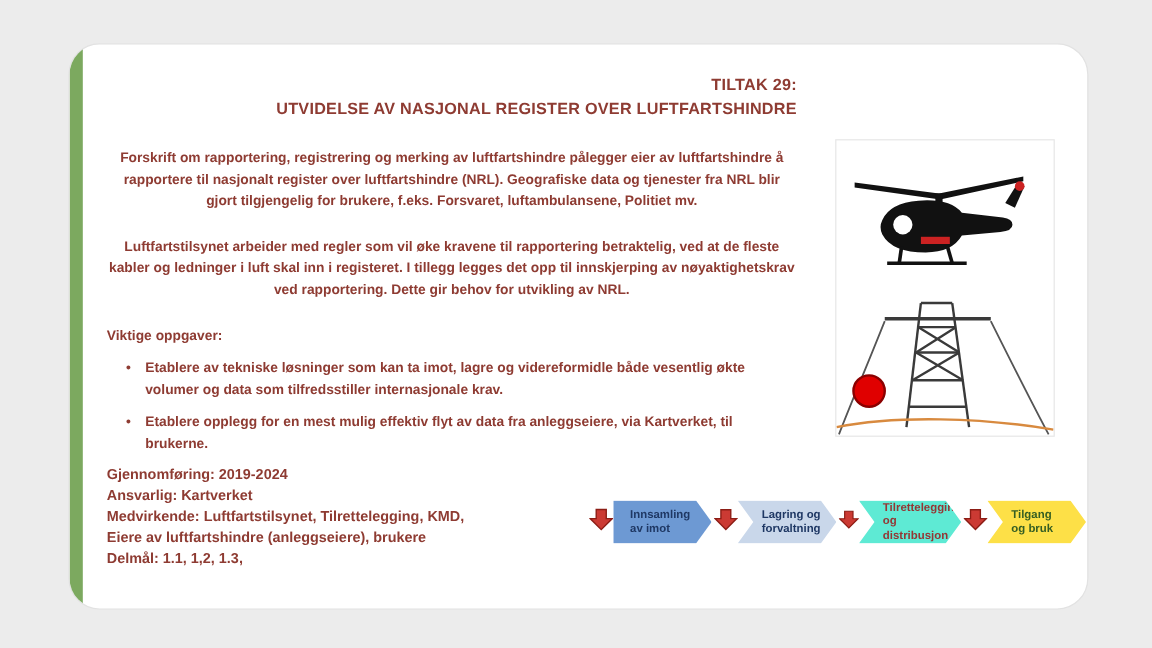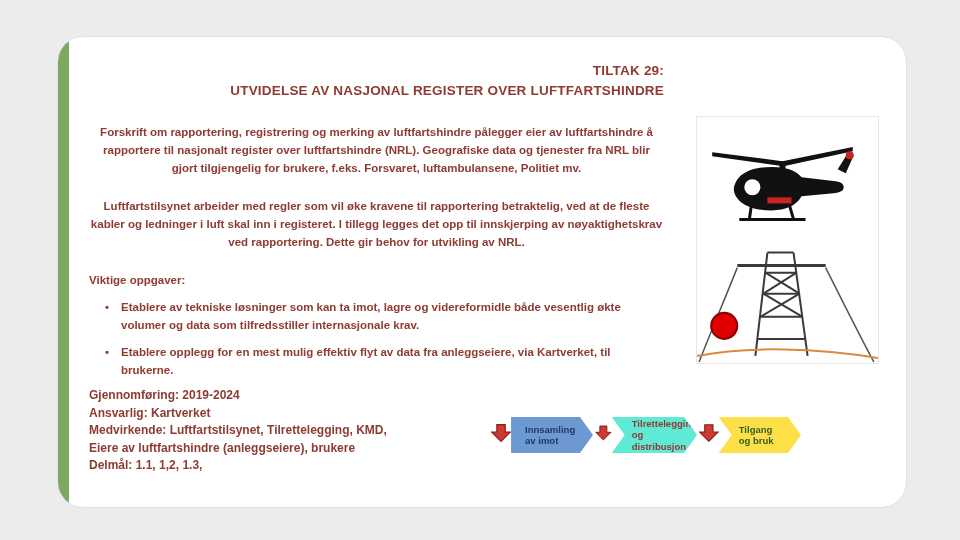--- a/index.html
+++ b/index.html
@@ -143,20 +143,29 @@
         </svg>
         <div class="chevron first" style="background: rgb(109, 153, 211); color: rgb(31, 56, 100);">
           <span>Innsamling</span>
           <span>av imot</span>
         </div>
       </div>
       <div class="process-col">
         <svg class="down-arrow" viewBox="0 0 24 22">
           <path d="M7 1 H17 V10 H23 L12 21 L1 10 H7 Z" fill="#cb3a33" stroke="#8c1d15" stroke-width="1.4"></path>
         </svg>
+        <div class="chevron" style="background: rgb(201, 215, 234); color: rgb(31, 56, 100);">
+          <span>Lagring og</span>
+          <span>forvaltning</span>
+        </div>
+      </div>
+      <div class="process-col">
+        <svg class="down-arrow" viewBox="0 0 24 22">
+          <path d="M7 1 H17 V10 H23 L12 21 L1 10 H7 Z" fill="#cb3a33" stroke="#8c1d15" stroke-width="1.4"></path>
+        </svg>
         <div class="chevron" style="background: #5eead4; color: rgb(148, 54, 52);">
           <span>Tilrettelegging</span>
           <span>og distribusjon</span>
         </div>
       </div>
       <div class="process-col">
         <svg class="down-arrow" viewBox="0 0 24 22">
           <path d="M7 1 H17 V10 H23 L12 21 L1 10 H7 Z" fill="#cb3a33" stroke="#8c1d15" stroke-width="1.4"></path>
         </svg>
         <div class="chevron" style="background: #fde047; color: rgb(53, 94, 35);">

